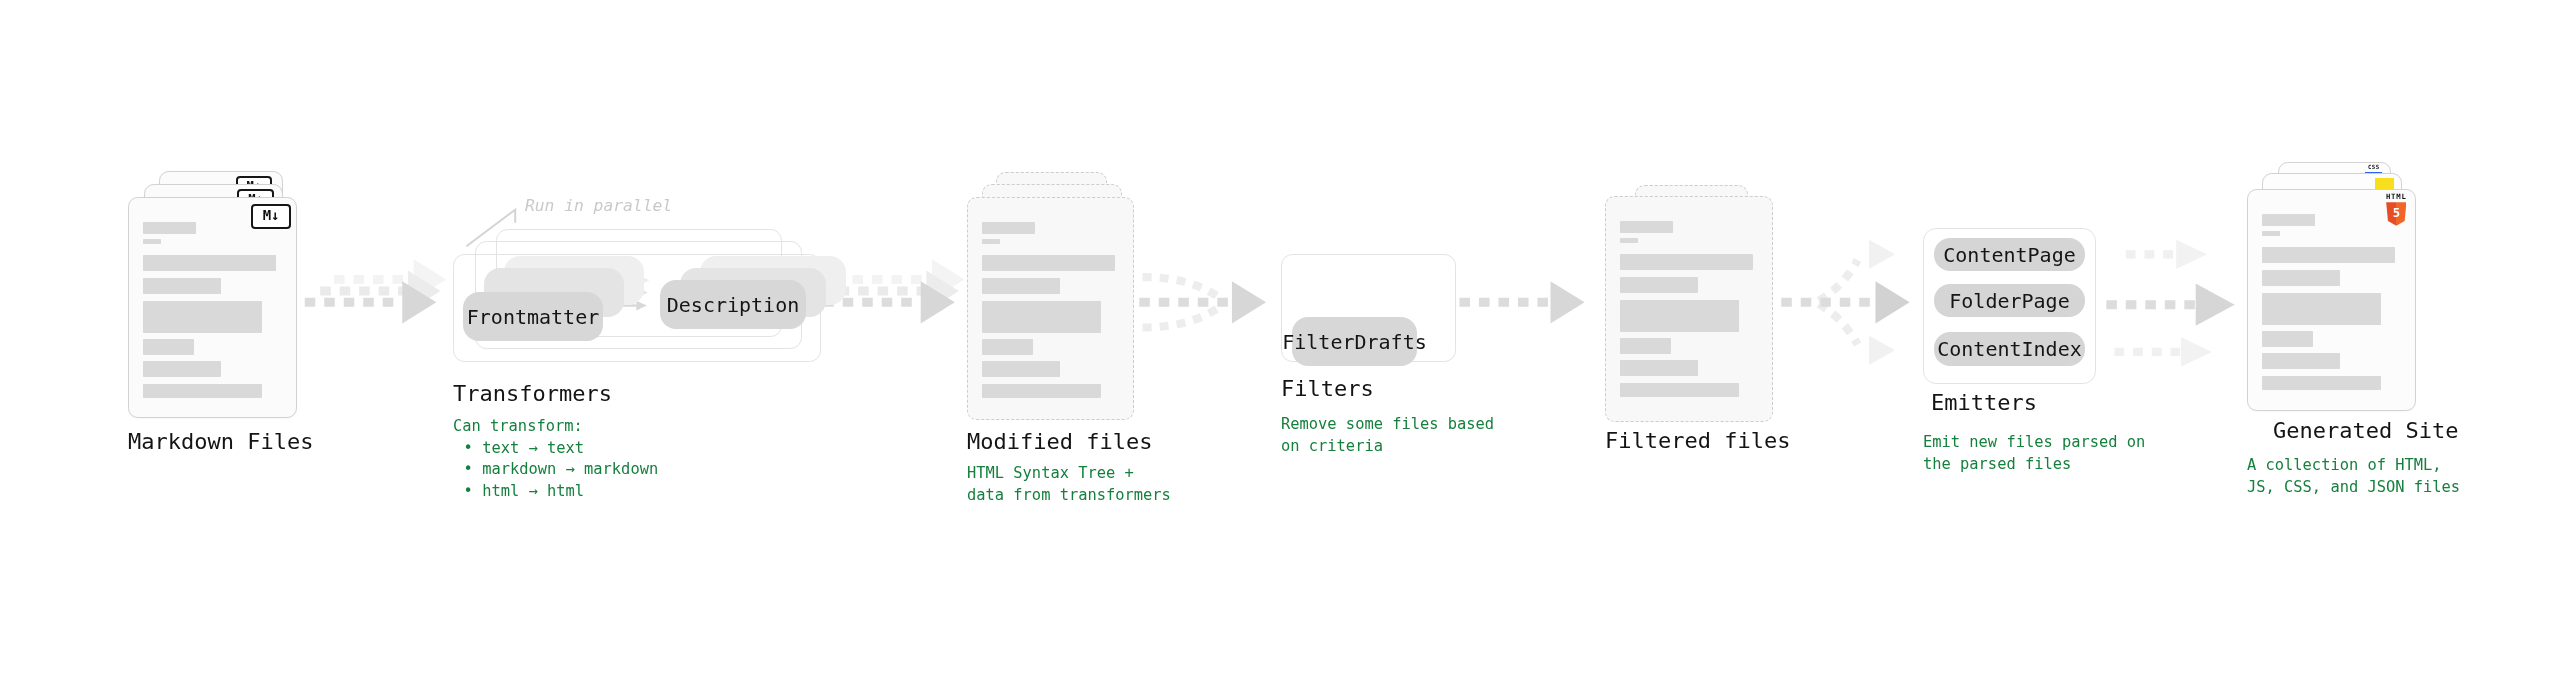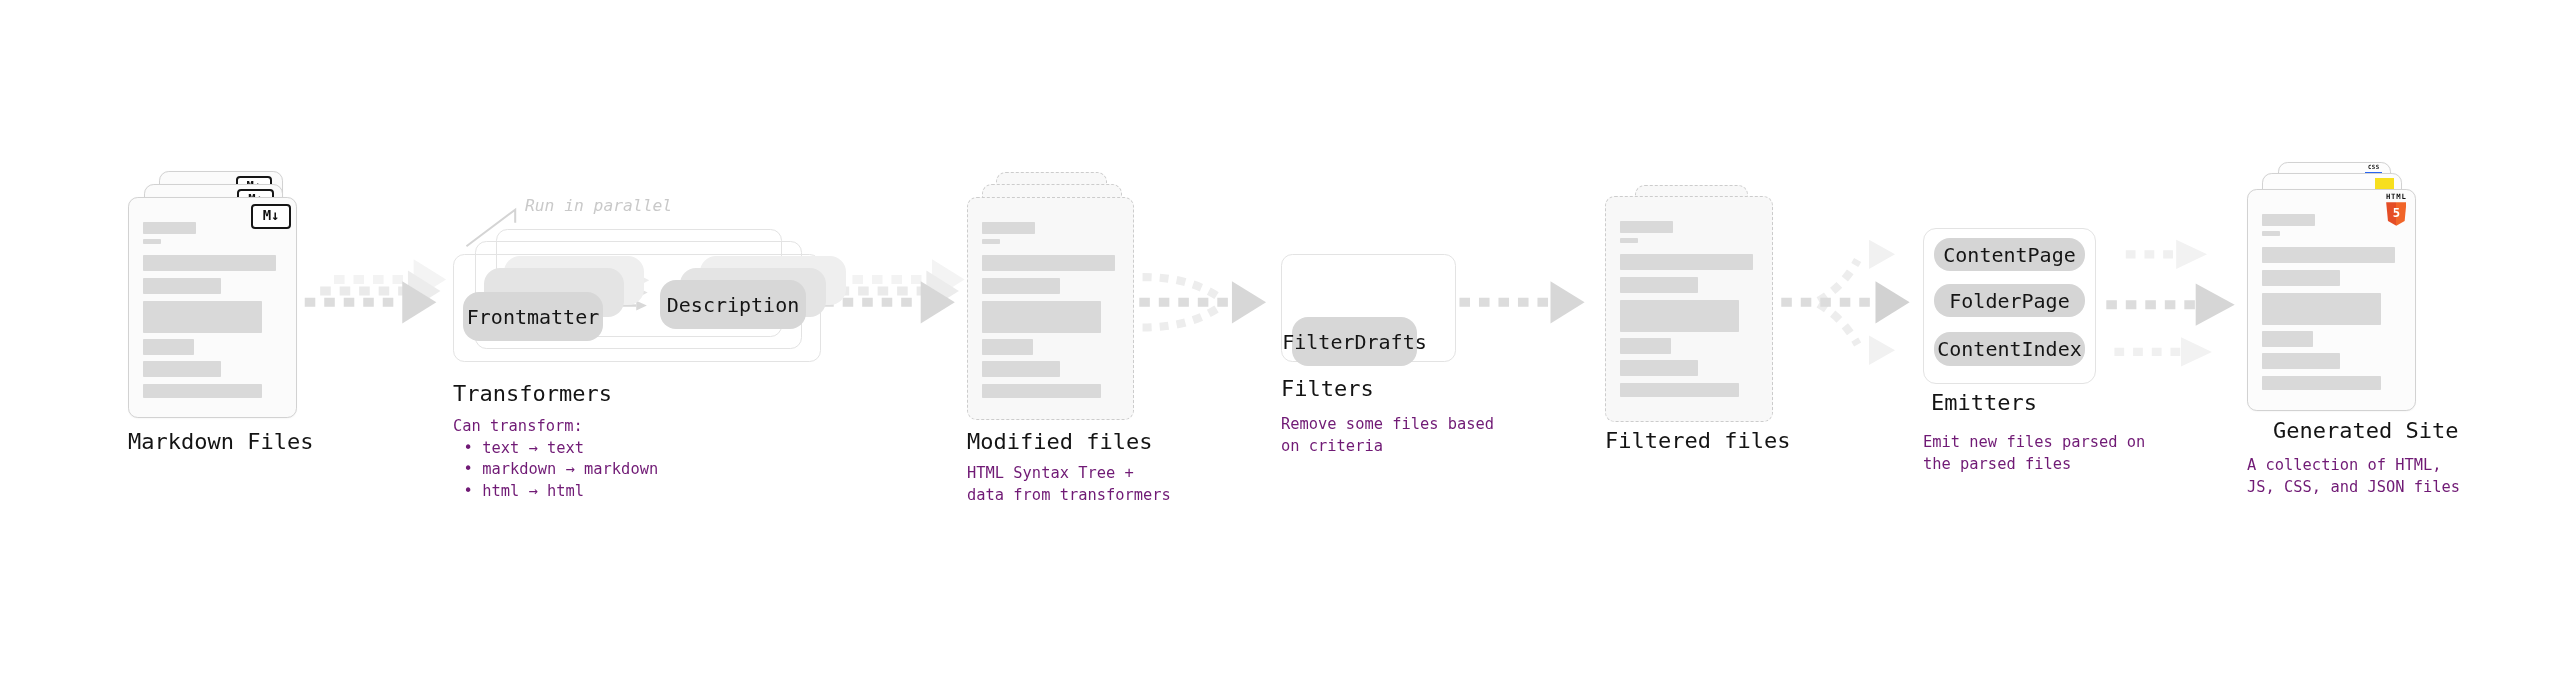--- a/index.html
+++ b/index.html
@@ -32,21 +32,21 @@
 
   
   .outline-box{position:absolute;border:1.6px solid #e3e3e3;border-radius:11.4px;background:transparent;}
   .pill{position:absolute;background:#d7d7d7;border-radius:16px;display:flex;align-items:center;justify-content:center;
     font-size:20px;color:#151515;white-space:nowrap;}
   .pill.l1{background:#e4e4e4;}
   .pill.l2{background:#efefef;}
 
   
   .stage-title{position:absolute;font-size:22px;font-weight:500;line-height:23px;color:#141414;white-space:nowrap;}
-  .stage-desc{position:absolute;font-size:15.4px;line-height:21.5px;color:#701a75;white-space:nowrap;}
+  .stage-desc{position:absolute;font-size:15.4px;line-height:21.5px;color:#15803d;white-space:nowrap;}
   .stage-desc .indent{padding-left:10.6px;}
   .annotation{position:absolute;font-size:16.3px;line-height:17px;color:#c9c9c9;white-space:nowrap;font-style:italic;}
 </style>
 </head>
 <body>
 
 <div class="canvas">
 
   <svg class="connectors" width="2576" height="681" viewBox="0 0 3170 838">
 

